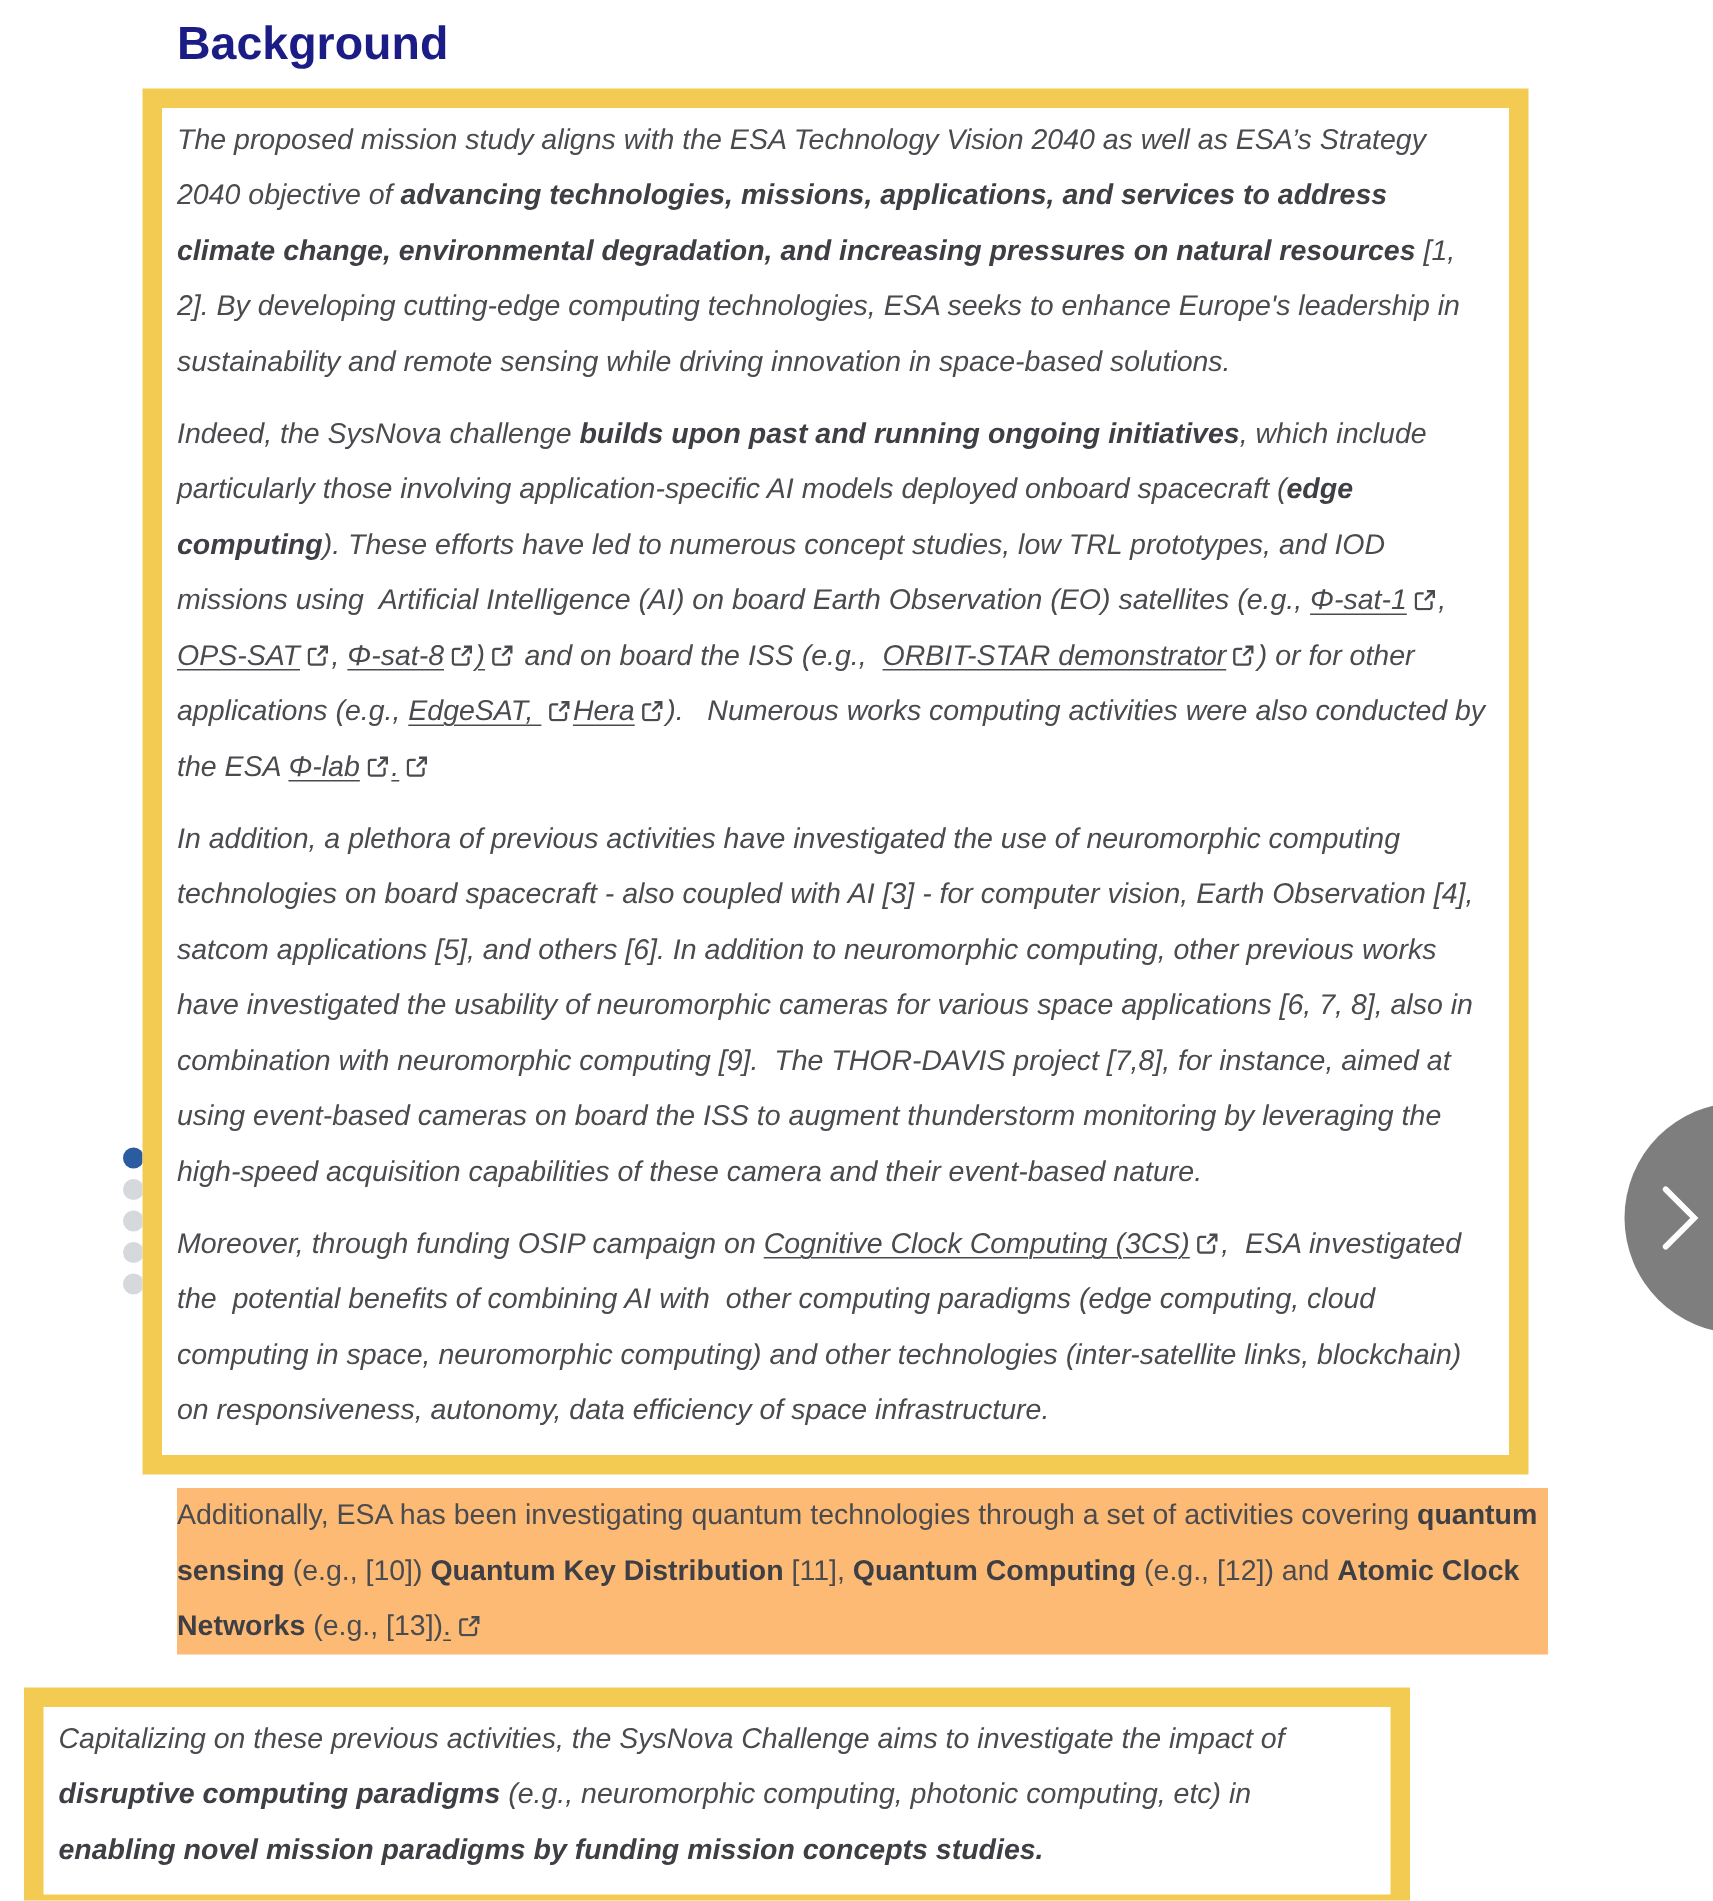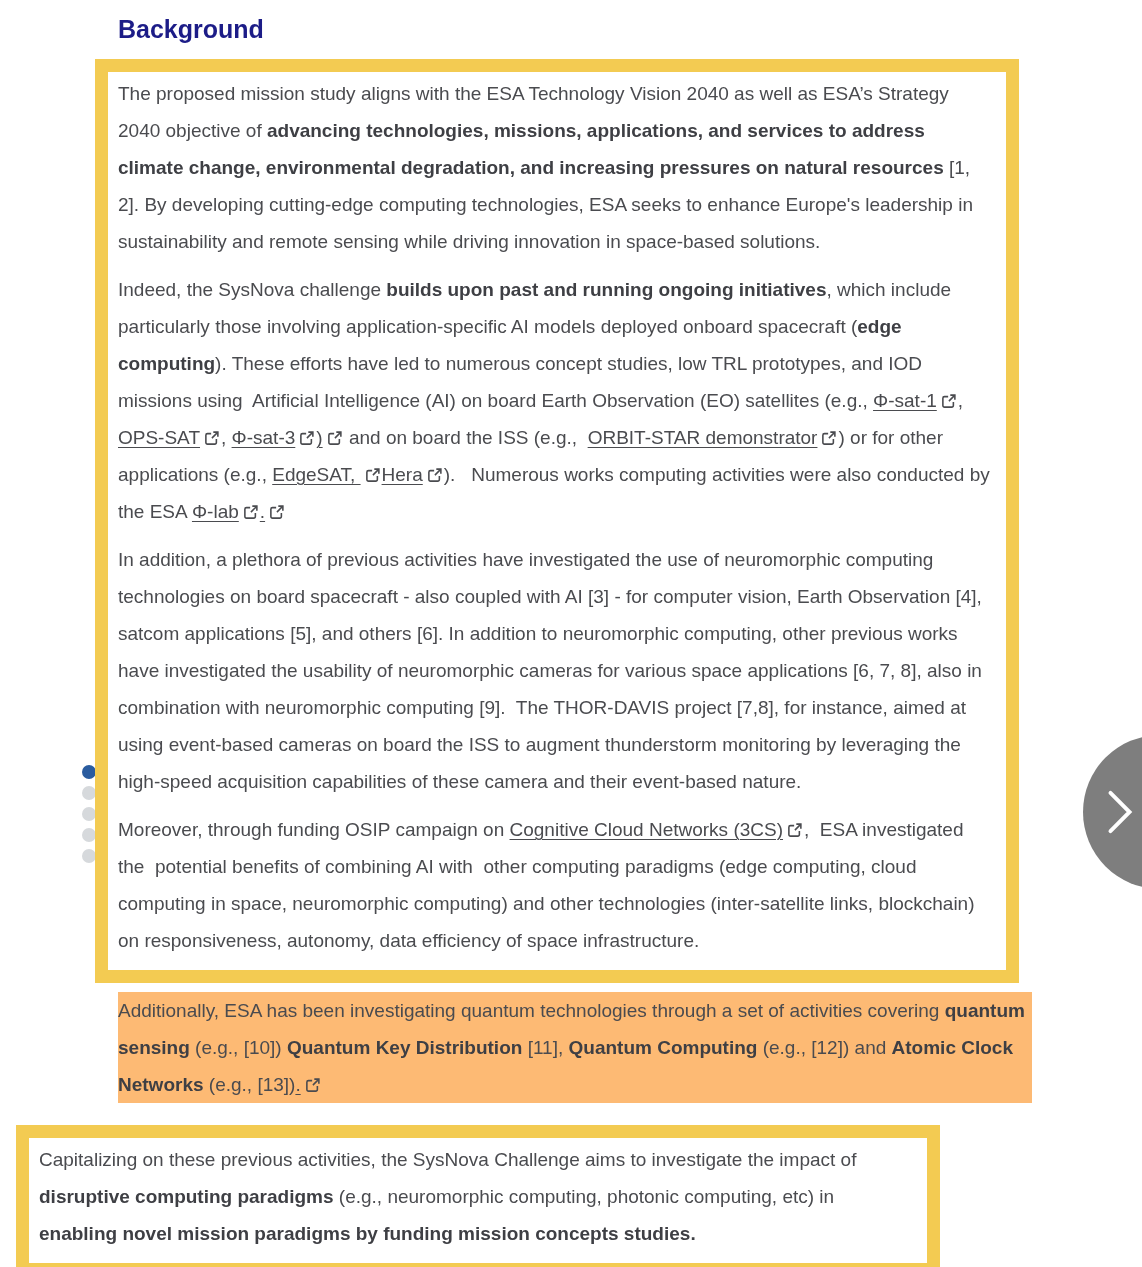--- a/index.html
+++ b/index.html
@@ -4,30 +4,30 @@
 <style>
   html,body{margin:0;padding:0;}
   body{
     width:1142px;height:1267px;position:relative;overflow:hidden;
     background:#ffffff;
     font-family:"Liberation Sans","DejaVu Sans",sans-serif;
     color:#4a4b4f;
   }
   h1.page-title{
     margin:14px 0 15px 118px;
-    font-size:25px;line-height:30px;font-weight:700;
+    font-size:31px;line-height:30px;font-weight:700;
     color:#1c1c87;
   }
   .hl-box{
     box-sizing:border-box;
     margin-left:95px;width:924px;
     border:13px solid #f3cb52;
     background:#ffffff;
     padding:3px 12px 9px 10px;
-    position:relative;z-index:1;
+    position:relative;z-index:1;font-style:italic;
   }
   .box2{margin-top:22px;margin-left:16px;}
   .outside-box{
     margin:9px 110px 0 118px;
     position:relative;z-index:1;background:#fdba74;
   }
   p.doc-par{
     font-size:19px;line-height:37px;
     margin:0 0 11px 0;
     white-space:pre-wrap;
@@ -66,21 +66,21 @@
   <section class="hl-box box1">
       <p class="doc-par"><span>The proposed mission study aligns with the ESA Technology Vision 2040 as well as ESA’s Strategy 2040 objective of </span><strong>advancing technologies, missions, applications, and services to address climate change, environmental degradation, and increasing pressures on natural resources</strong><span> [1, 2]. By developing cutting-edge computing technologies, ESA seeks to enhance Europe's leadership in sustainability and remote sensing while driving innovation in space-based solutions.</span></p>
       <p class="doc-par"><span>Indeed, the SysNova challenge </span><strong>builds upon past and running ongoing initiatives</strong><span>, which include particularly those involving application-specific AI models deployed onboard spacecraft (</span><strong>edge computing</strong><span>). These efforts have led to numerous concept studies, low TRL prototypes, and IOD missions using  Artificial Intelligence (AI) on board Earth Observation (EO) satellites (e.g., </span><a class="doc-link">Φ-sat-1</a><span class="ext-icon"><svg viewBox="0 0 16 16">
             <path d="M13 9v4.2A1.8 1.8 0 0 1 11.2 15H2.8A1.8 1.8 0 0 1 1 13.2V4.8A1.8 1.8 0 0 1 2.8 3H7" fill="none" stroke="currentColor" stroke-width="1.8"></path>
             <path d="M9.5 1.3h5.2v5.2" fill="none" stroke="currentColor" stroke-width="1.8"></path>
             <path d="M14.4 1.6 7.9 8.1" fill="none" stroke="currentColor" stroke-width="1.8"></path>
           </svg></span><span>, </span><a class="doc-link">OPS-SAT</a><span class="ext-icon"><svg viewBox="0 0 16 16">
             <path d="M13 9v4.2A1.8 1.8 0 0 1 11.2 15H2.8A1.8 1.8 0 0 1 1 13.2V4.8A1.8 1.8 0 0 1 2.8 3H7" fill="none" stroke="currentColor" stroke-width="1.8"></path>
             <path d="M9.5 1.3h5.2v5.2" fill="none" stroke="currentColor" stroke-width="1.8"></path>
             <path d="M14.4 1.6 7.9 8.1" fill="none" stroke="currentColor" stroke-width="1.8"></path>
-          </svg></span><span>, </span><a class="doc-link">Φ-sat-3</a><span class="ext-icon"><svg viewBox="0 0 16 16">
+          </svg></span><span>, </span><a class="doc-link">Φ-sat-8</a><span class="ext-icon"><svg viewBox="0 0 16 16">
             <path d="M13 9v4.2A1.8 1.8 0 0 1 11.2 15H2.8A1.8 1.8 0 0 1 1 13.2V4.8A1.8 1.8 0 0 1 2.8 3H7" fill="none" stroke="currentColor" stroke-width="1.8"></path>
             <path d="M9.5 1.3h5.2v5.2" fill="none" stroke="currentColor" stroke-width="1.8"></path>
             <path d="M14.4 1.6 7.9 8.1" fill="none" stroke="currentColor" stroke-width="1.8"></path>
           </svg></span><a class="doc-link">)</a><span class="ext-icon"><svg viewBox="0 0 16 16">
             <path d="M13 9v4.2A1.8 1.8 0 0 1 11.2 15H2.8A1.8 1.8 0 0 1 1 13.2V4.8A1.8 1.8 0 0 1 2.8 3H7" fill="none" stroke="currentColor" stroke-width="1.8"></path>
             <path d="M9.5 1.3h5.2v5.2" fill="none" stroke="currentColor" stroke-width="1.8"></path>
             <path d="M14.4 1.6 7.9 8.1" fill="none" stroke="currentColor" stroke-width="1.8"></path>
           </svg></span><span> and on board the ISS (e.g.,  </span><a class="doc-link">ORBIT-STAR demonstrator</a><span class="ext-icon"><svg viewBox="0 0 16 16">
             <path d="M13 9v4.2A1.8 1.8 0 0 1 11.2 15H2.8A1.8 1.8 0 0 1 1 13.2V4.8A1.8 1.8 0 0 1 2.8 3H7" fill="none" stroke="currentColor" stroke-width="1.8"></path>
             <path d="M9.5 1.3h5.2v5.2" fill="none" stroke="currentColor" stroke-width="1.8"></path>
@@ -96,21 +96,21 @@
           </svg></span><span>).   Numerous works computing activities were also conducted by the ESA </span><a class="doc-link">Φ-lab</a><span class="ext-icon"><svg viewBox="0 0 16 16">
             <path d="M13 9v4.2A1.8 1.8 0 0 1 11.2 15H2.8A1.8 1.8 0 0 1 1 13.2V4.8A1.8 1.8 0 0 1 2.8 3H7" fill="none" stroke="currentColor" stroke-width="1.8"></path>
             <path d="M9.5 1.3h5.2v5.2" fill="none" stroke="currentColor" stroke-width="1.8"></path>
             <path d="M14.4 1.6 7.9 8.1" fill="none" stroke="currentColor" stroke-width="1.8"></path>
           </svg></span><a class="doc-link">.</a><span class="ext-icon"><svg viewBox="0 0 16 16">
             <path d="M13 9v4.2A1.8 1.8 0 0 1 11.2 15H2.8A1.8 1.8 0 0 1 1 13.2V4.8A1.8 1.8 0 0 1 2.8 3H7" fill="none" stroke="currentColor" stroke-width="1.8"></path>
             <path d="M9.5 1.3h5.2v5.2" fill="none" stroke="currentColor" stroke-width="1.8"></path>
             <path d="M14.4 1.6 7.9 8.1" fill="none" stroke="currentColor" stroke-width="1.8"></path>
           </svg></span></p>
       <p class="doc-par"><span>In addition, a plethora of previous activities have investigated the use of neuromorphic computing technologies on board spacecraft - also coupled with AI [3] - for computer vision, Earth Observation [4],  satcom applications [5], and others [6]. In addition to neuromorphic computing, other previous works have investigated the usability of neuromorphic cameras for various space applications [6, 7, 8], also in combination with neuromorphic computing [9].  The THOR-DAVIS project [7,8], for instance, aimed at using event-based cameras on board the ISS to augment thunderstorm monitoring by leveraging the high-speed acquisition capabilities of these camera and their event-based nature.</span></p>
-      <p class="doc-par"><span>Moreover, through funding OSIP campaign on </span><a class="doc-link">Cognitive Cloud Networks (3CS)</a><span class="ext-icon"><svg viewBox="0 0 16 16">
+      <p class="doc-par"><span>Moreover, through funding OSIP campaign on </span><a class="doc-link">Cognitive Clock Computing (3CS)</a><span class="ext-icon"><svg viewBox="0 0 16 16">
             <path d="M13 9v4.2A1.8 1.8 0 0 1 11.2 15H2.8A1.8 1.8 0 0 1 1 13.2V4.8A1.8 1.8 0 0 1 2.8 3H7" fill="none" stroke="currentColor" stroke-width="1.8"></path>
             <path d="M9.5 1.3h5.2v5.2" fill="none" stroke="currentColor" stroke-width="1.8"></path>
             <path d="M14.4 1.6 7.9 8.1" fill="none" stroke="currentColor" stroke-width="1.8"></path>
           </svg></span><span>,  ESA investigated the  potential benefits of combining AI with  other computing paradigms (edge computing, cloud computing in space, neuromorphic computing) and other technologies (inter-satellite links, blockchain) on responsiveness, autonomy, data efficiency of space infrastructure.</span></p>
     </section>
 
   <div class="outside-box">
       <p class="doc-par"><span>Additionally, ESA has been investigating quantum technologies through a set of activities covering </span><strong>quantum sensing</strong><span> (e.g., [10]) </span><strong>Quantum Key Distribution</strong><span> [11], </span><strong>Quantum Computing</strong><span> (e.g., [12]) and </span><strong>Atomic Clock Networks</strong><span> (e.g., [13])</span><a class="doc-link">.</a><span class="ext-icon"><svg viewBox="0 0 16 16">
             <path d="M13 9v4.2A1.8 1.8 0 0 1 11.2 15H2.8A1.8 1.8 0 0 1 1 13.2V4.8A1.8 1.8 0 0 1 2.8 3H7" fill="none" stroke="currentColor" stroke-width="1.8"></path>
             <path d="M9.5 1.3h5.2v5.2" fill="none" stroke="currentColor" stroke-width="1.8"></path>

